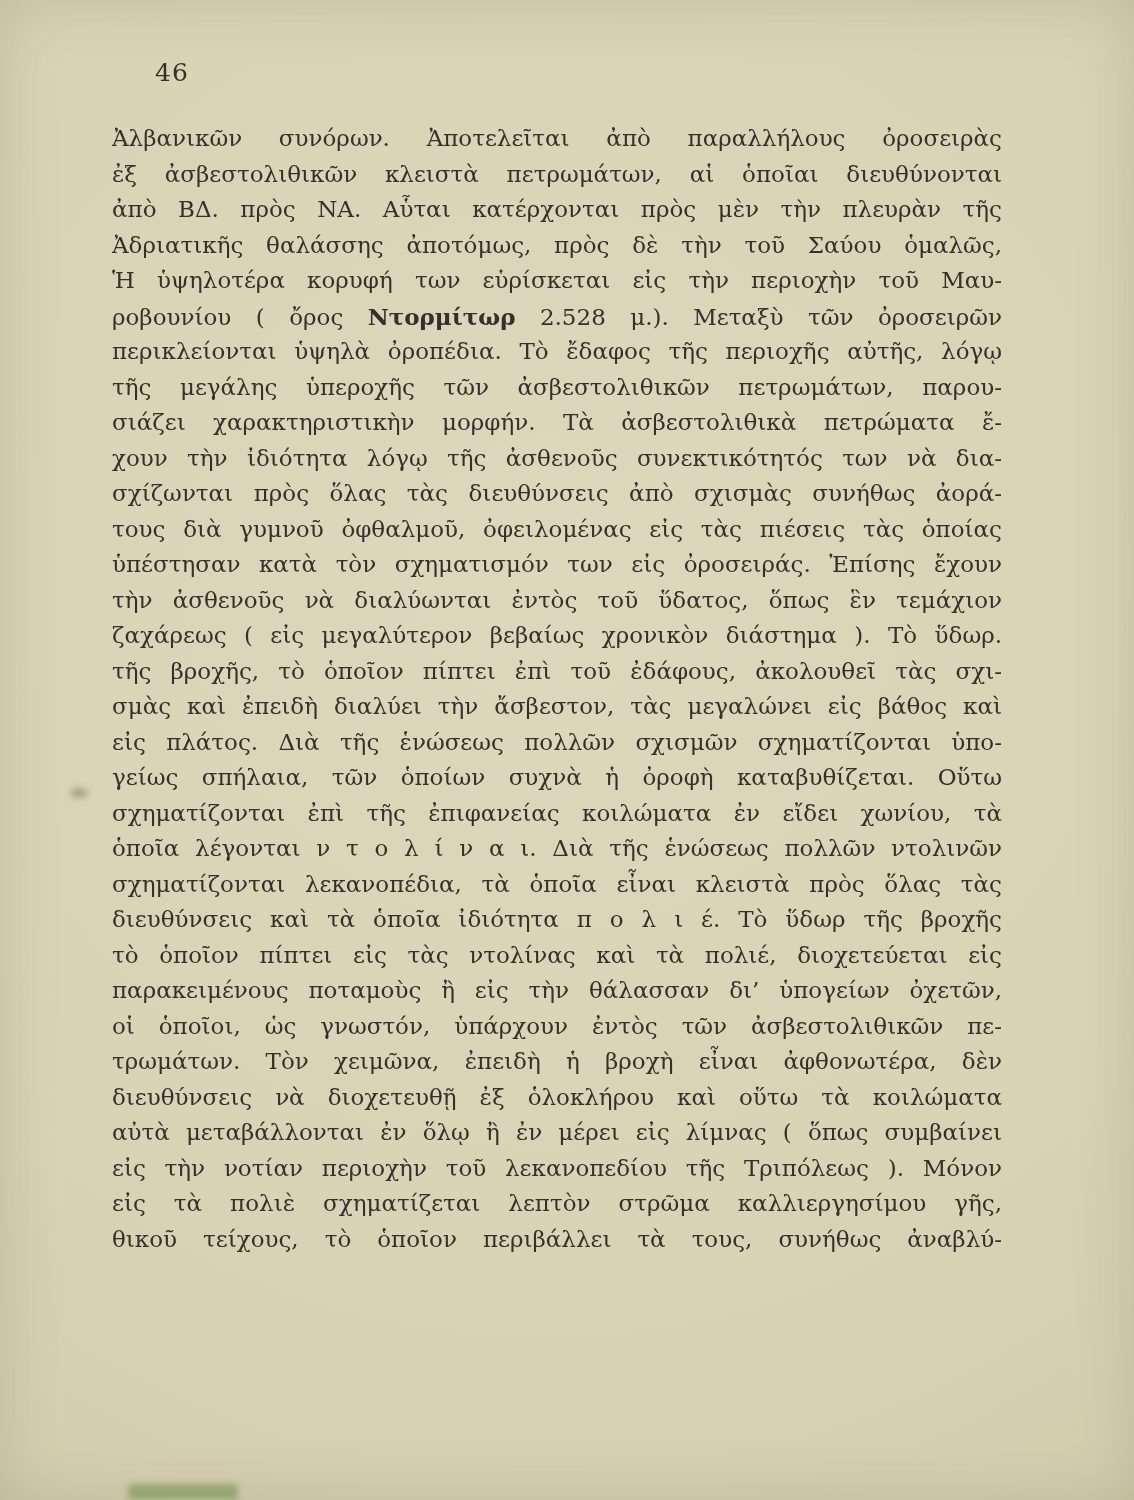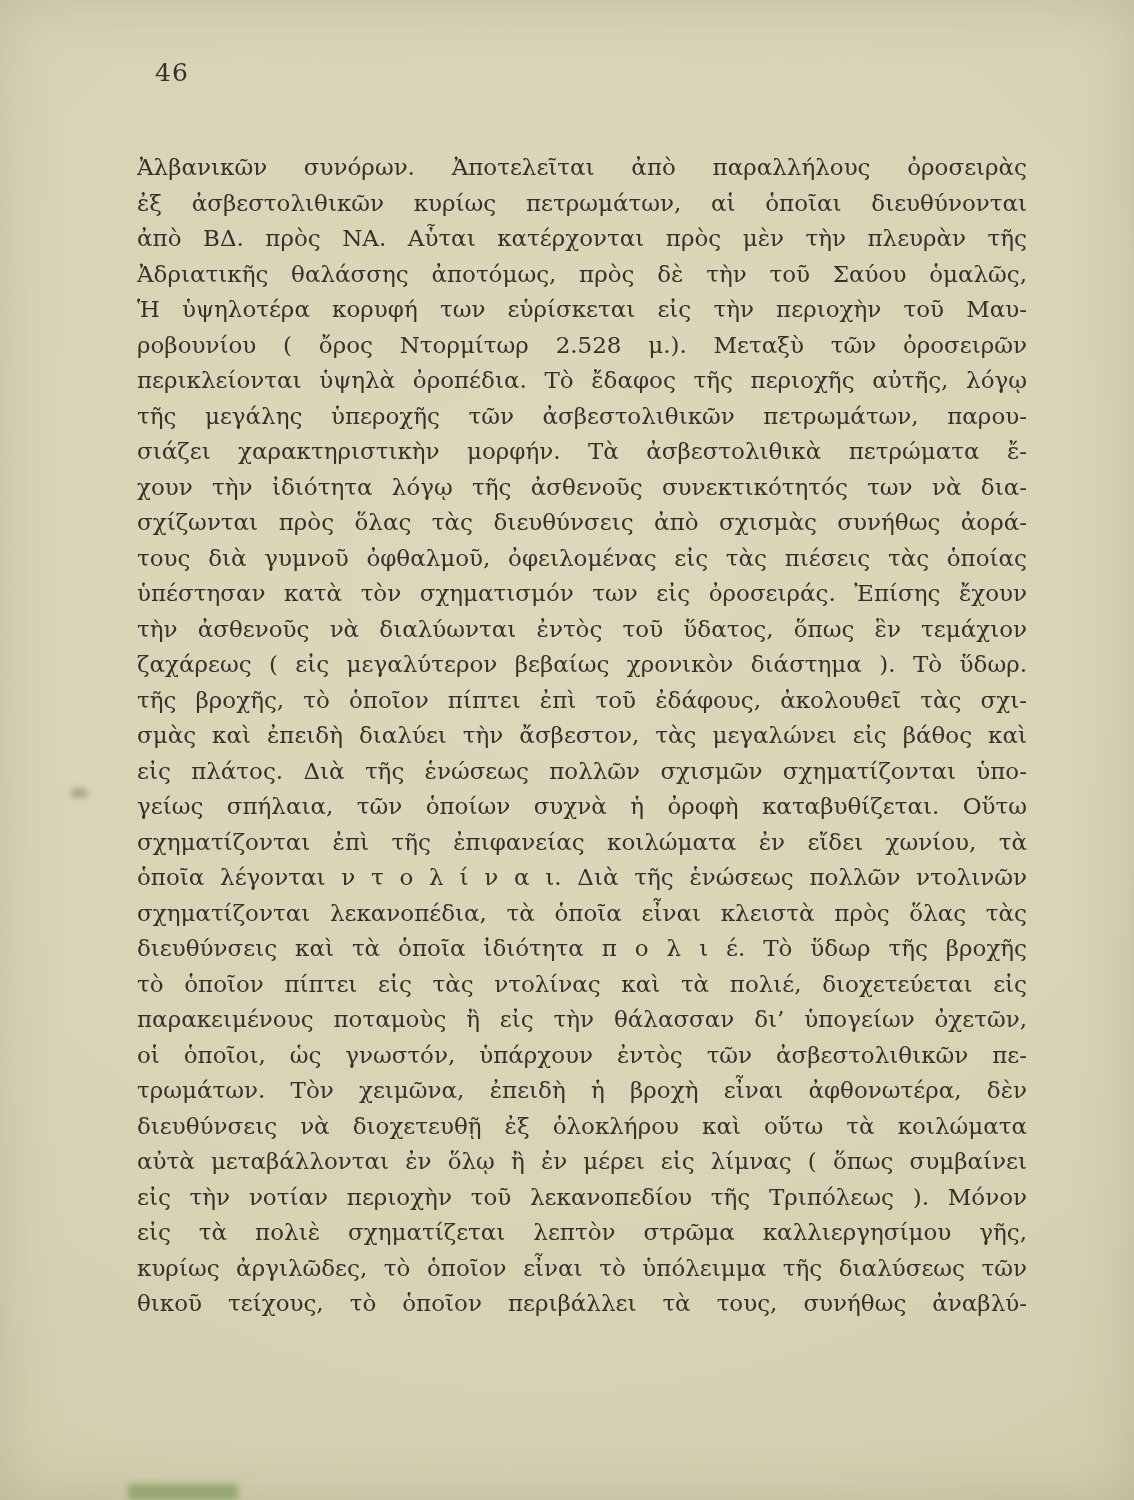--- a/index.html
+++ b/index.html
@@ -22,43 +22,42 @@
   .page-number {
     position: absolute;
     left: 155px;
     top: 46px;
     font-size: 25px;
     letter-spacing: 1px;
     margin-top: 12px;
   }
   .text-block {
     position: absolute;
-    left: 137px;
+    left: 112px;
     top: 121px;
     width: 890px;
-    margin-top: 29px;
   }
   .line {
     margin: 0;
     font-size: 23px;
     line-height: 35.5px;
     height: 35.5px;
     overflow: hidden;
     text-align: justify;
     white-space: normal;
   }
   
   .line::after {
     content: "";
     display: inline-block;
     width: 100%;
     height: 0;
   }
   .bold {
-    font-weight: normal;
+    font-weight: bold;
   }
   .scan-artifact-green {
     position: absolute;
     left: 128px;
     bottom: 0;
     width: 110px;
     height: 16px;
     background: rgba(106, 142, 70, 0.55);
     filter: blur(3px);
     border-radius: 4px;
@@ -76,21 +75,21 @@
 </style>
 </head>
 <body>
 
 <div class="page">
 
   <div class="page-number">46</div>
 
   <div class="text-block">
     <p class="line">Ἀλβανικῶν συνόρων. Ἀποτελεῖται ἀπὸ παραλλήλους ὀροσειρὰς</p>
-    <p class="line">ἐξ ἀσβεστολιθικῶν κυρίως πετρωμάτων, αἱ ὁποῖαι διευθύνονται</p>
+    <p class="line">ἐξ ἀσβεστολιθικῶν κλειστὰ πετρωμάτων, αἱ ὁποῖαι διευθύνονται</p>
     <p class="line">ἀπὸ ΒΔ. πρὸς ΝΑ. Αὗται κατέρχονται πρὸς μὲν τὴν πλευρὰν τῆς</p>
     <p class="line">Ἀδριατικῆς θαλάσσης ἀποτόμως, πρὸς δὲ τὴν τοῦ Σαύου ὁμαλῶς,</p>
     <p class="line">Ἡ ὑψηλοτέρα κορυφή των εὑρίσκεται εἰς τὴν περιοχὴν τοῦ Μαυ-</p>
 
     <p class="line"><span>ροβουνίου ( ὄρος </span><span class="bold">Ντορμίτωρ</span><span> 2.528 μ.). Μεταξὺ τῶν ὀροσειρῶν</span></p>
 
     <p class="line">περικλείονται ὑψηλὰ ὀροπέδια. Τὸ ἔδαφος τῆς περιοχῆς αὐτῆς, λόγῳ</p>
     <p class="line">τῆς μεγάλης ὑπεροχῆς τῶν ἀσβεστολιθικῶν πετρωμάτων, παρου-</p>
     <p class="line">σιάζει χαρακτηριστικὴν μορφήν. Τὰ ἀσβεστολιθικὰ πετρώματα ἔ-</p>
     <p class="line">χουν τὴν ἰδιότητα λόγῳ τῆς ἀσθενοῦς συνεκτικότητός των νὰ δια-</p>
@@ -108,20 +107,19 @@
     <p class="line">σχηματίζονται λεκανοπέδια, τὰ ὁποῖα εἶναι κλειστὰ πρὸς ὅλας τὰς</p>
     <p class="line">διευθύνσεις καὶ τὰ ὁποῖα ἰδιότητα π ο λ ι έ. Τὸ ὕδωρ τῆς βροχῆς</p>
     <p class="line">τὸ ὁποῖον πίπτει εἰς τὰς ντολίνας καὶ τὰ πολιέ, διοχετεύεται εἰς</p>
     <p class="line">παρακειμένους ποταμοὺς ἢ εἰς τὴν θάλασσαν δι’ ὑπογείων ὀχετῶν,</p>
     <p class="line">οἱ ὁποῖοι, ὡς γνωστόν, ὑπάρχουν ἐντὸς τῶν ἀσβεστολιθικῶν πε-</p>
     <p class="line">τρωμάτων. Τὸν χειμῶνα, ἐπειδὴ ἡ βροχὴ εἶναι ἀφθονωτέρα, δὲν</p>
     <p class="line">διευθύνσεις νὰ διοχετευθῇ ἐξ ὁλοκλήρου καὶ οὕτω τὰ κοιλώματα</p>
     <p class="line">αὐτὰ μεταβάλλονται ἐν ὅλῳ ἢ ἐν μέρει εἰς λίμνας ( ὅπως συμβαίνει</p>
     <p class="line">εἰς τὴν νοτίαν περιοχὴν τοῦ λεκανοπεδίου τῆς Τριπόλεως ). Μόνον</p>
     <p class="line">εἰς τὰ πολιὲ σχηματίζεται λεπτὸν στρῶμα καλλιεργησίμου γῆς,</p>
-    <p class="line">κυρίως ἀργιλῶδες, τὸ ὁποῖον εἶναι τὸ ὑπόλειμμα τῆς διαλύσεως τῶν</p>
     <p class="line">θικοῦ τείχους, τὸ ὁποῖον περιβάλλει τὰ τους, συνήθως ἀναβλύ-</p>
   </div>
 
   <div class="scan-artifact-green"></div>
   <div class="scan-artifact-smudge"></div>
 
 </div>
 
 </body></html>

